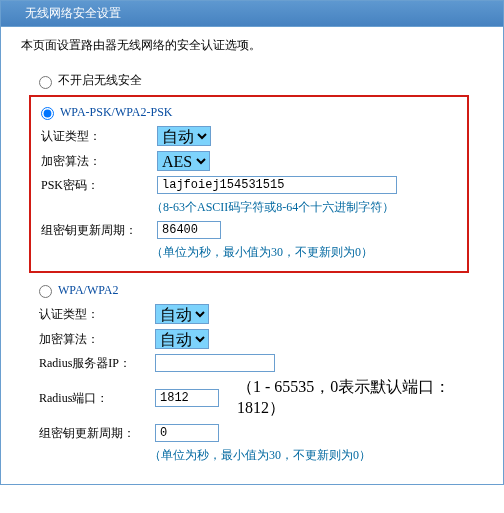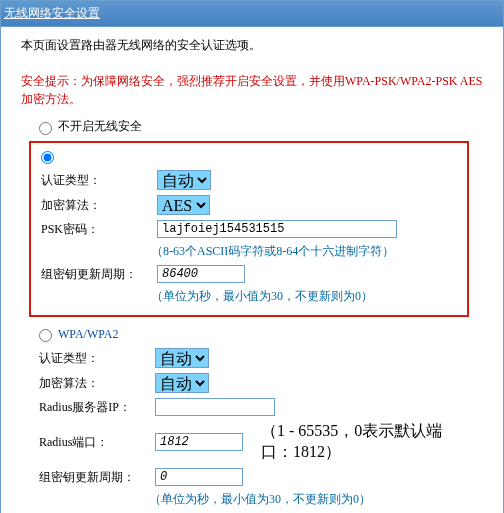--- a/index.html
+++ b/index.html
@@ -12,24 +12,23 @@
   }
   .outer {
     border: 1px solid #6a9fd0;
     width: 504px;
     background: #fff;
   }
   .title-bar {
     background: #4d8ac8;
     background: linear-gradient(#5e98d0, #4682c0);
     color: #fff;
-    padding: 4px 3px;
+    padding: 4px 24px;
     font-size: 12px;
     border-bottom: 1px solid #6a9fd0;
-    text-decoration: underline;
   }
   .content {
     padding: 10px 20px 6px 20px;
   }
   .intro { color: #000; margin-bottom: 18px; }
   .warning { color: #cc0000; line-height: 1.5; margin-bottom: 10px; }
   .radio-row {
     margin: 0 0 6px 18px;
     color: #000;
     font-size: 12px;
@@ -71,21 +70,21 @@
   }
   input[type=text], input[type=password] {
     font-family: "Courier New", monospace;
     font-size: 12px;
     border: 1px solid #6a9fd0;
     height: 18px;
     padding: 4px 4px;
     background: #fff;
   }
   .input-psk { width: 240px; }
-  .input-small { width: 88px; font-style: italic; }
+  .input-small { width: 64px; }
   .input-med { width: 120px; }
   .hint {
     color: #0369a1;
     font-size: 12px;
     margin-left: 110px;
     margin-top: 2px;
   }
   .hint-inline {
     color: #0a4ea2;
     margin-left: 12px;
@@ -93,30 +92,30 @@
   }
 </style>
 </head>
 <body>
 
 <div class="outer">
   <div class="title-bar">无线网络安全设置</div>
 
   <div class="content">
     <div class="intro">本页面设置路由器无线网络的安全认证选项。</div>
-    <div class="warning">安全提示：为保障网络安全，强烈推荐开启安全设置，并使用WPA-PSK/WPA2-PSK AES加密方法。</div>
 
     <div class="radio-row">
       <input type="radio" name="sec" style="">
       <span>不开启无线安全</span>
     </div>
 
     <div class="section-box">
       <div class="radio-row" style="margin-left:0;">
         <input type="radio" name="sec" checked="" style="">
+        <span class="radio-label-blue">WPA-PSK/WPA2-PSK</span>
       </div>
 
       <div class="field-row">
         <span class="field-label">认证类型：</span>
         <select>
           <option>自动</option>
         </select>
       </div>
 
       <div class="field-row">

